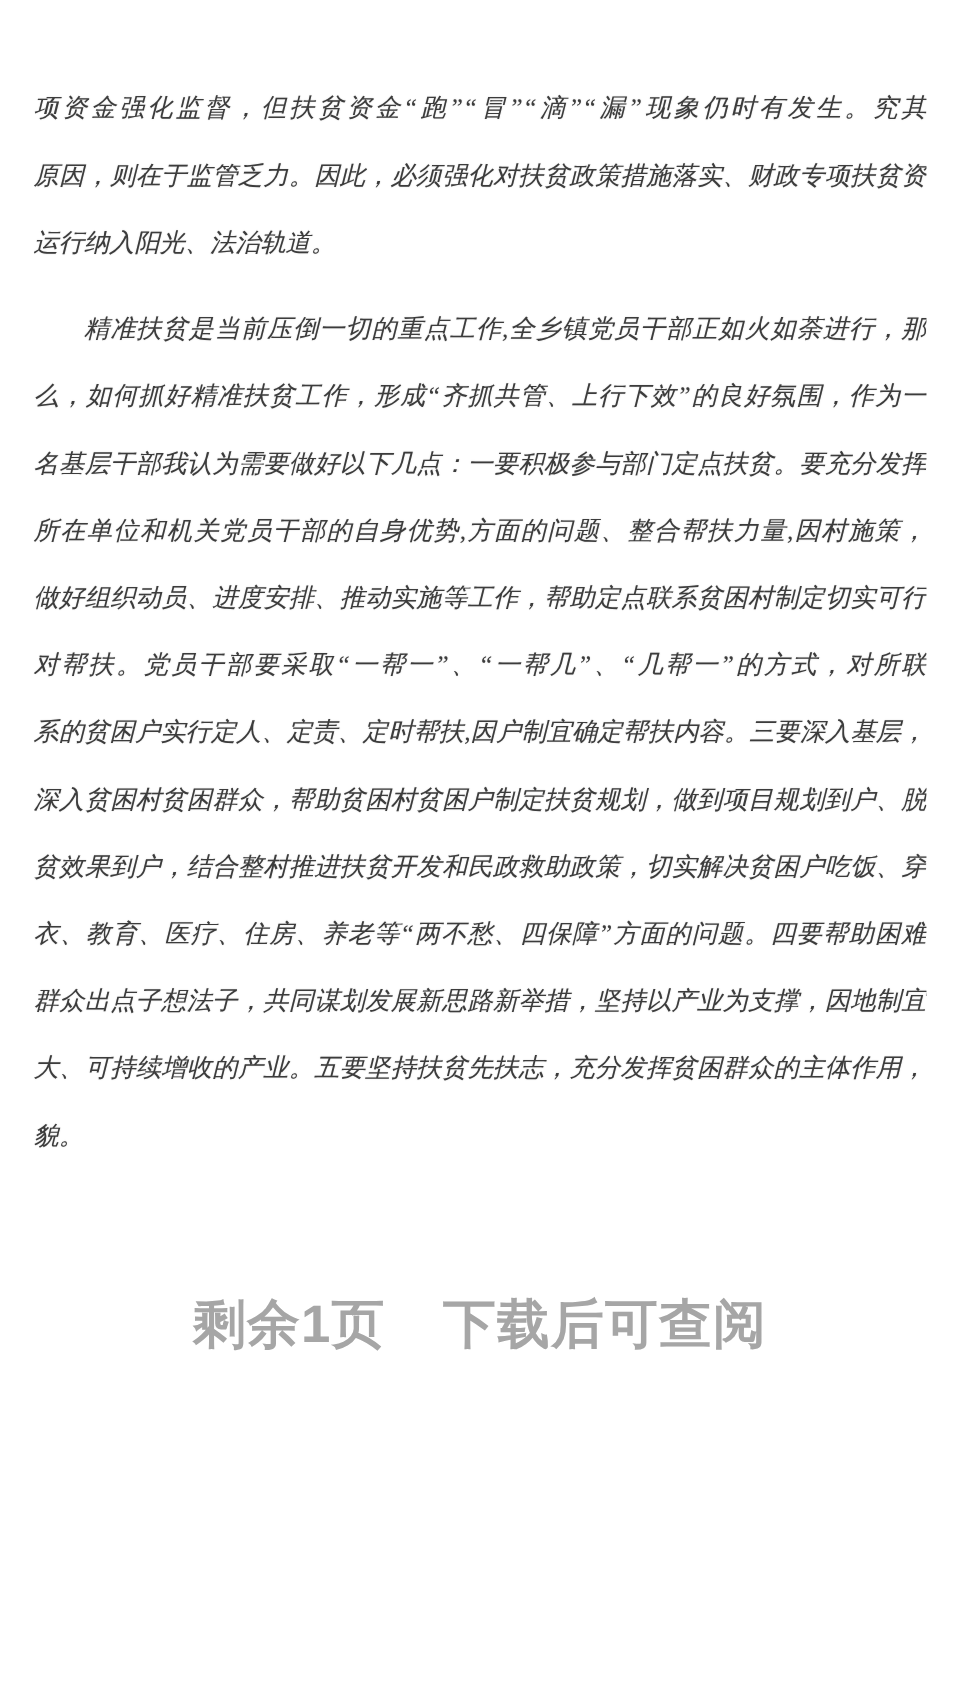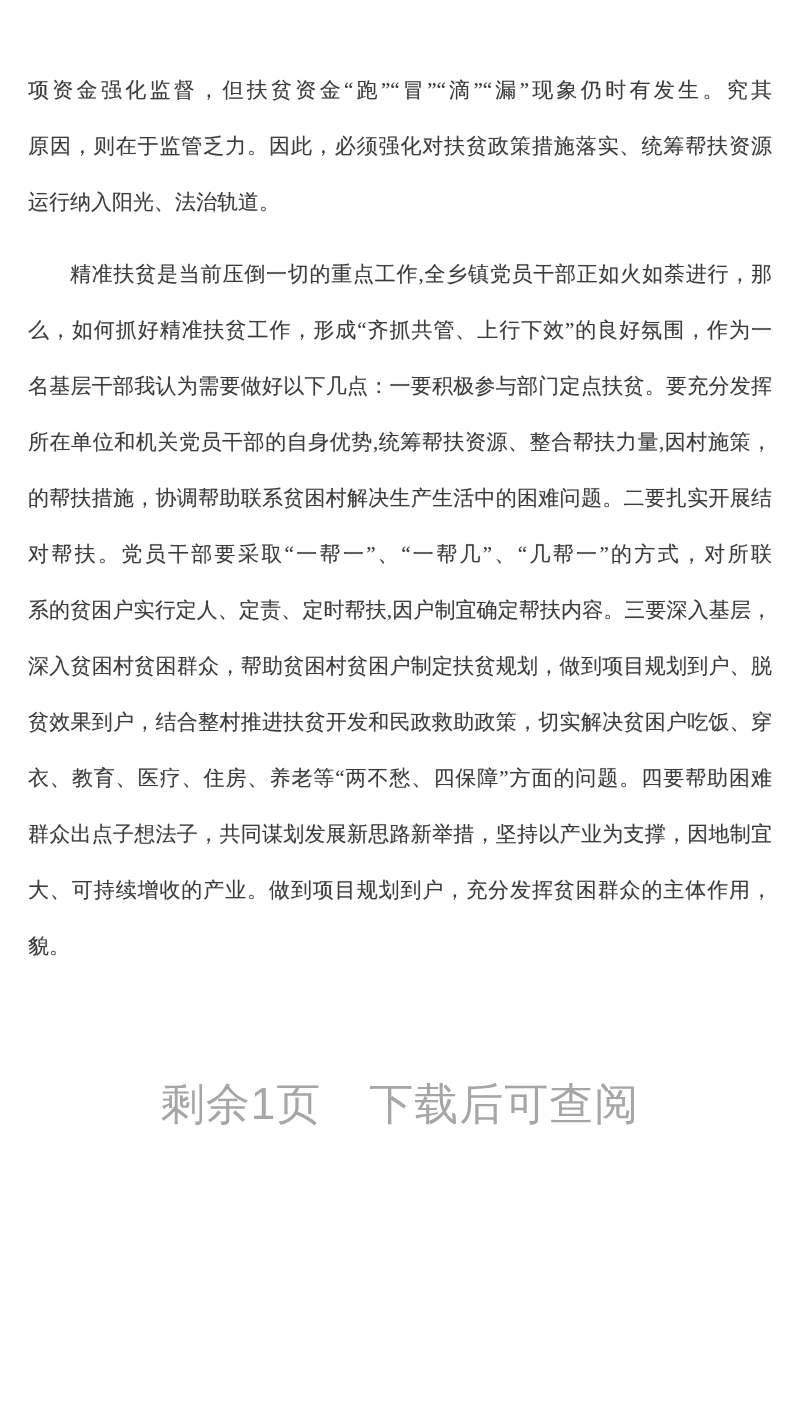--- a/index.html
+++ b/index.html
@@ -22,20 +22,21 @@
   }
   .doc-body {
     color: #3c3c3c;
     font-size: 21px;
     line-height: 56px;
     text-shadow: 0 0 1px rgba(70,70,70,0.35);
   }
   .paragraph {
     margin: 0;
     padding: 0;
+    font-style: italic;
   }
   .paragraph + .paragraph {
     margin-top: 16px;
   }
   .text-line {
     text-align: justify;
     text-align-last: justify;
     white-space: nowrap;
     overflow: hidden;
     height: 56px;
@@ -44,57 +45,57 @@
     text-align: right;
     text-align-last: left;
   }
   .text-line.indent-line {
     text-indent: 2em;
   }
   .footer-notice {
     margin-top: 100px;
     text-align: center;
     font-family: "Liberation Sans", "DejaVu Sans", sans-serif;
-    font-weight: normal;
+    font-weight: bold;
     font-size: 44px;
     line-height: 60px;
     color: #a6a6a6;
     letter-spacing: 1px;
     white-space: nowrap;
   }
   .footer-notice .gap {
     display: inline-block;
     width: 48px;
   }
 </style>
 </head>
 <body>
 
 <div class="doc-page">
 
   <div class="doc-body" id="doc-body">
 
   <div class="paragraph">
         <div class="text-line">项资金强化监督，但扶贫资金“跑”“冒”“滴”“漏”现象仍时有发生。究其</div>
-        <div class="text-line">原因，则在于监管乏力。因此，必须强化对扶贫政策措施落实、统筹帮扶资源</div>
+        <div class="text-line">原因，则在于监管乏力。因此，必须强化对扶贫政策措施落实、财政专项扶贫资</div>
         <div class="text-line last-line">运行纳入阳光、法治轨道。</div>
       </div>
       <div class="paragraph">
         <div class="text-line indent-line">精准扶贫是当前压倒一切的重点工作,全乡镇党员干部正如火如荼进行，那</div>
         <div class="text-line">么，如何抓好精准扶贫工作，形成“齐抓共管、上行下效”的良好氛围，作为一</div>
         <div class="text-line">名基层干部我认为需要做好以下几点：一要积极参与部门定点扶贫。要充分发挥</div>
-        <div class="text-line">所在单位和机关党员干部的自身优势,统筹帮扶资源、整合帮扶力量,因村施策，</div>
-        <div class="text-line">的帮扶措施，协调帮助联系贫困村解决生产生活中的困难问题。二要扎实开展结</div>
+        <div class="text-line">所在单位和机关党员干部的自身优势,方面的问题、整合帮扶力量,因村施策，</div>
+        <div class="text-line">做好组织动员、进度安排、推动实施等工作，帮助定点联系贫困村制定切实可行</div>
         <div class="text-line">对帮扶。党员干部要采取“一帮一”、“一帮几”、“几帮一”的方式，对所联</div>
         <div class="text-line">系的贫困户实行定人、定责、定时帮扶,因户制宜确定帮扶内容。三要深入基层，</div>
         <div class="text-line">深入贫困村贫困群众，帮助贫困村贫困户制定扶贫规划，做到项目规划到户、脱</div>
         <div class="text-line">贫效果到户，结合整村推进扶贫开发和民政救助政策，切实解决贫困户吃饭、穿</div>
         <div class="text-line">衣、教育、医疗、住房、养老等“两不愁、四保障”方面的问题。四要帮助困难</div>
         <div class="text-line">群众出点子想法子，共同谋划发展新思路新举措，坚持以产业为支撑，因地制宜</div>
-        <div class="text-line">大、可持续增收的产业。做到项目规划到户，充分发挥贫困群众的主体作用，</div>
+        <div class="text-line">大、可持续增收的产业。五要坚持扶贫先扶志，充分发挥贫困群众的主体作用，</div>
         <div class="text-line last-line">貌。</div>
       </div>
     </div>
 
   <div class="footer-notice">
     <span>剩余1页</span><span class="gap"></span><span>下载后可查阅</span>
   </div>
 
 </div>
 

